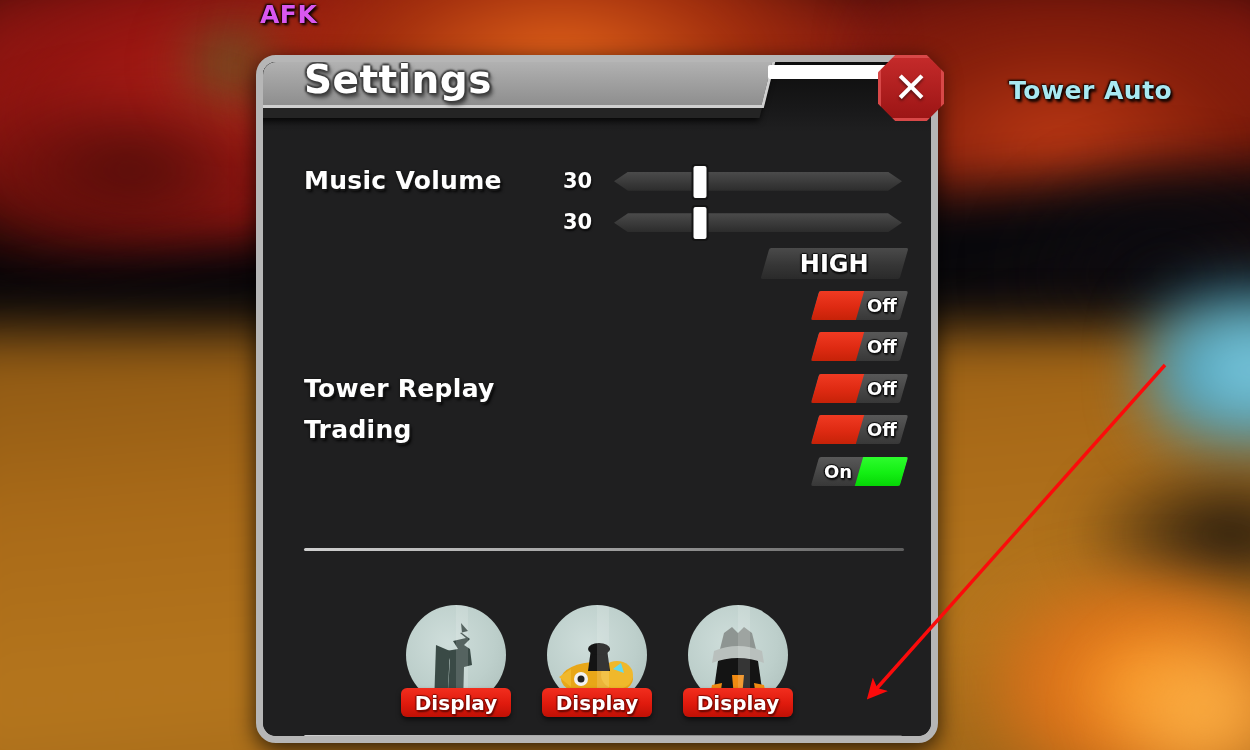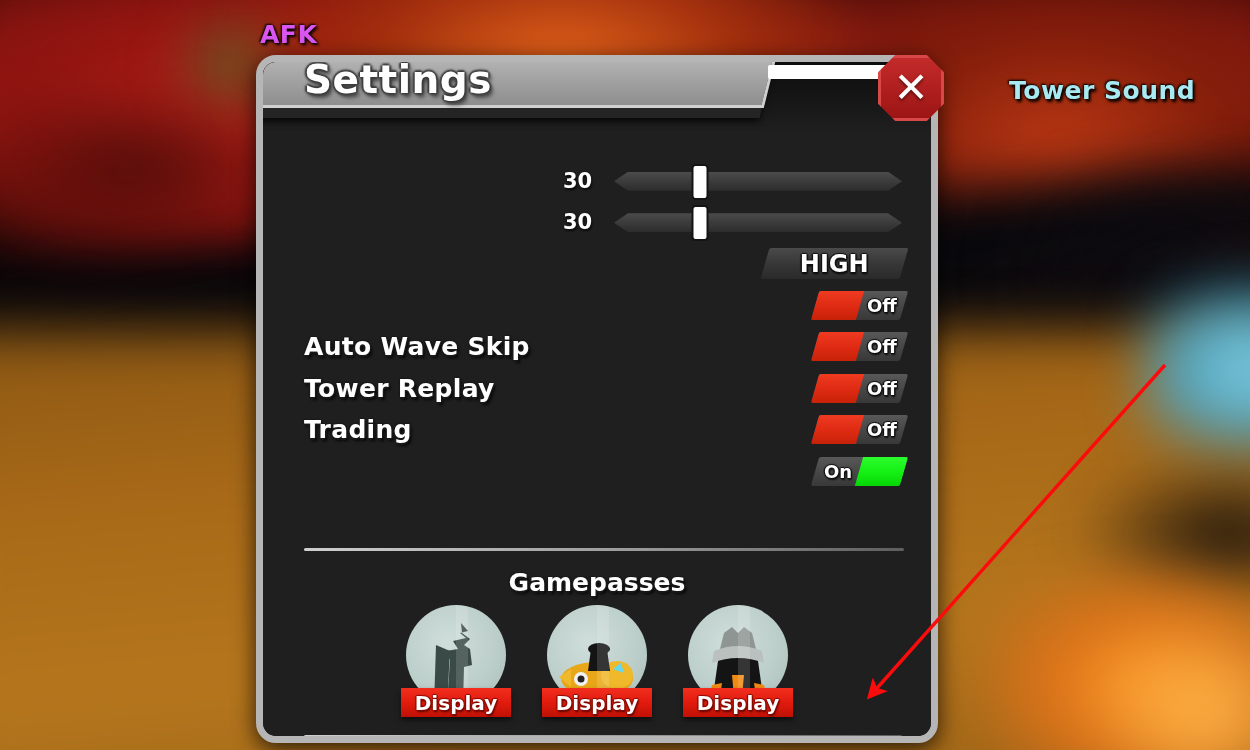--- a/index.html
+++ b/index.html
@@ -75,21 +75,21 @@
   
   .hud {
     position: absolute;
     font-family: "DejaVu Sans", sans-serif;
     font-weight: bold;
     letter-spacing: 0.5px;
     white-space: nowrap;
     user-select: none;
   }
   #afk-label {
-    left: 260px; top: 20px;
+    left: 260px; top: 0;
     font-size: 25px;
     color: #d957f0;
     text-shadow: 0 0 3px #000, 2px 2px 3px rgba(0,0,0,.95), -1px -1px 2px rgba(0,0,0,.8);
   }
   #tower-mode-label {
     left: 1009px; top: 76px;
     font-size: 25px;
     color: #a8e9f2;
     text-shadow: 0 0 3px #000, 2px 3px 3px rgba(0,0,0,.95), -1px -1px 2px rgba(0,0,0,.85);
   }
@@ -299,21 +299,21 @@
   .gp-circle::after {
     content: "";
     position: absolute; left: 50%; top: 0; width: 12px; height: 100%;
     background: rgba(255,255,255,0.14);
   }
   .gp-art { position: absolute; inset: 0; }
   .gp-display {
     position: absolute;
     left: 0; bottom: 0; width: 110px; height: 29px;
     background: linear-gradient(180deg, #f22e1e 0%, #df1a0d 55%, #bf1005 100%);
-    border-radius: 0;
+    border-radius: 6px;
     display: flex; align-items: center; justify-content: center;
     box-shadow: 0 3px 5px rgba(0,0,0,.55);
   }
   .gp-display span {
     font-size: 20px; font-weight: bold; color: #fff;
     text-shadow: -1.2px 0 1px #8a0a02, 1.2px 0 1px #8a0a02, 0 -1.2px 1px #8a0a02, 0 1.2px 1px #8a0a02, 1px 2px 2px rgba(0,0,0,.6);
   }
 
   
   #annotation-arrow {
@@ -336,33 +336,34 @@
   <div class="bgl bg-dark-band"></div>
   <div class="bgl bg-right-dark"></div>
   <div class="bgl bg-floor"></div>
   <div class="bgl bg-cyan"></div>
   <div class="bgl bg-dark-right-low"></div>
   <div class="bgl bg-orange-glow1"></div>
   <div class="bgl bg-orange-glow2"></div>
 </div>
 
 <div class="hud" id="afk-label">AFK</div>
-<div class="hud" id="tower-mode-label">Tower Sound</div>
+<div class="hud" id="tower-mode-label">Tower Auto</div>
 
 <div id="settings-panel">
   <div id="panel-inner">
     <div class="panel-shadowtop"></div>
     <div id="title-banner-shadow"></div>
     <div id="title-banner">
       <div id="panel-title">Settings</div>
     </div>
     <div id="title-accent"></div>
 
     <div id="rows">
         <div class="row">
+          <div class="row-label">Music Volume</div>
           <div class="slider-value">30</div>
           <div class="slider">
             <div class="slider-track"></div>
             <div class="slider-thumb" style="left: 30%;"></div>
           </div>
         </div>
         <div class="row">
           <div class="slider-value">30</div>
           <div class="slider">
             <div class="slider-track"></div>
@@ -378,21 +379,20 @@
         </div>
         <div class="row">
           <div class="row-ctrl">
             <div class="toggle off">
               <div class="knob"></div>
               <div class="tlabel">Off</div>
             </div>
           </div>
         </div>
         <div class="row">
-          <div class="row-label">Auto Wave Skip</div>
           <div class="row-ctrl">
             <div class="toggle off">
               <div class="knob"></div>
               <div class="tlabel">Off</div>
             </div>
           </div>
         </div>
         <div class="row">
           <div class="row-label">Tower Replay</div>
           <div class="row-ctrl">
@@ -416,21 +416,20 @@
             <div class="toggle on">
               <div class="knob"></div>
               <div class="tlabel">On</div>
             </div>
           </div>
         </div>
       </div>
 
     <div class="divider" id="divider-top"></div>
 
-    <div id="gamepasses-title">Gamepasses</div>
     <div id="gamepass-list">
         <div class="gamepass">
           <div class="gp-circle">
             <div class="gp-art"><svg viewBox="0 0 100 100">
                 <path d="M55 18 L62 26 L54 28 L60 33 L47 36 L52 44 L40 46 L44 55 L41 100 L57 100 L58 62 L66 60 L64 44 L58 40 L64 34 L56 28 Z" fill="#3a4a46"></path>
                 <path d="M30 40 L44 46 L41 100 L28 100 Z" fill="#3a4a46"></path>
               </svg></div>
           </div>
           <div class="gp-display">
             <span>Display</span>

